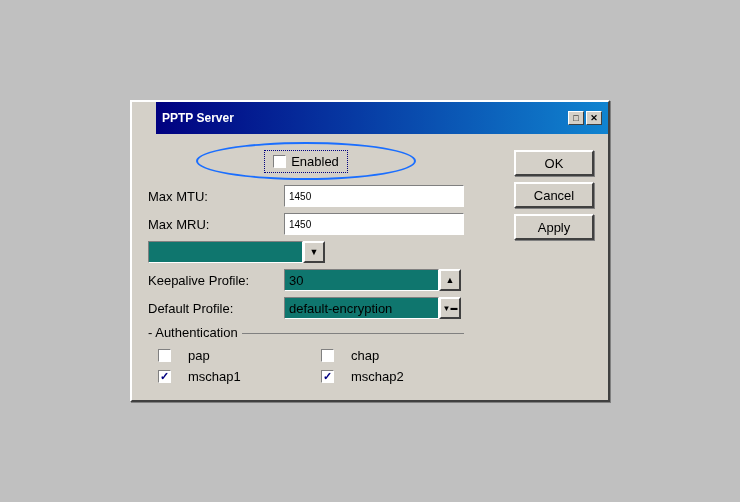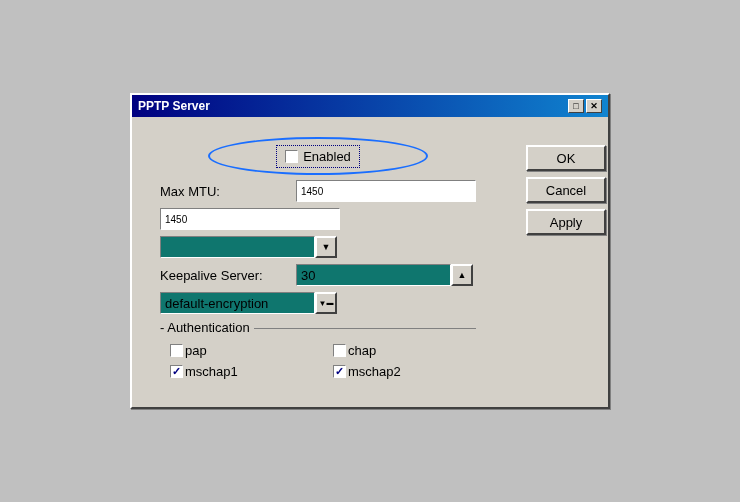--- a/index.html
+++ b/index.html
@@ -28,21 +28,22 @@
       box-shadow: 1px 1px 0 #808080;
     }
 
     .title-bar {
       background: linear-gradient(to right, #000080, #1084d0);
       color: white;
       padding: 3px 6px;
       display: flex;
       align-items: center;
       justify-content: space-between;
-      height: 22px;
+      height: 32px;
+      margin-left: 24px;
     }
 
     .title-bar-text {
       font-weight: bold;
       font-size: 12px;
     }
 
     .title-bar-buttons {
       display: flex;
       gap: 2px;
@@ -59,21 +60,21 @@
       align-items: center;
       justify-content: center;
       font-size: 9px;
       font-weight: bold;
       cursor: pointer;
       color: #000;
     }
 
     .content {
       display: flex;
-      padding: 28px;
+      padding: 16px;
       gap: 10px;
     }
 
     .form-area {
       flex: 1;
     }
 
     .buttons-area {
       display: flex;
       flex-direction: column;
@@ -196,21 +197,21 @@
     .checkbox-grid {
       display: grid;
       grid-template-columns: 1fr 1fr;
       gap: 6px 20px;
       padding-left: 10px;
     }
 
     .checkbox-row {
       display: flex;
       align-items: center;
-      gap: 2px;
+      gap: 17px;
     }
 
     .checkbox {
       width: 13px;
       height: 13px;
       border: 1px solid #808080;
       border-right-color: #ffffff;
       border-bottom-color: #ffffff;
       background: white;
       display: flex;
@@ -272,39 +273,41 @@
           <span>Enabled</span>
         </div>
       </div>
 
       <div class="field-row">
         <span class="field-label">Max MTU:</span>
         <input class="text-input" type="text" value="1450" style="">
       </div>
 
       <div class="field-row">
+        <span class="field-label">Max MRU:</span>
         <input class="text-input" type="text" value="1450" style="">
       </div>
 
       <div class="field-row">
         <div class="dropdown-container">
           <input class="dropdown-input" type="text" value="" style="">
           <div class="dropdown-btn">▼</div>
         </div>
       </div>
 
       <div class="field-row">
-        <span class="field-label">Keepalive Server:</span>
+        <span class="field-label">Keepalive Profile:</span>
         <div class="dropdown-container">
           <input class="dropdown-input" type="text" value="30" style="">
           <div class="dropdown-btn-up">▲</div>
         </div>
       </div>
 
       <div class="field-row">
+        <span class="field-label">Default Profile:</span>
         <div class="dropdown-container">
           <input class="dropdown-input" type="text" value="default-encryption" style="">
           <div class="dropdown-btn" style="font-size:8px;">▼<span style="font-size:7px;line-height:0.5">▬</span></div>
         </div>
       </div>
 
       <div class="separator-line-area">
         <span class="sep-text">- Authentication</span>
         <div class="sep-line"></div>
       </div>

